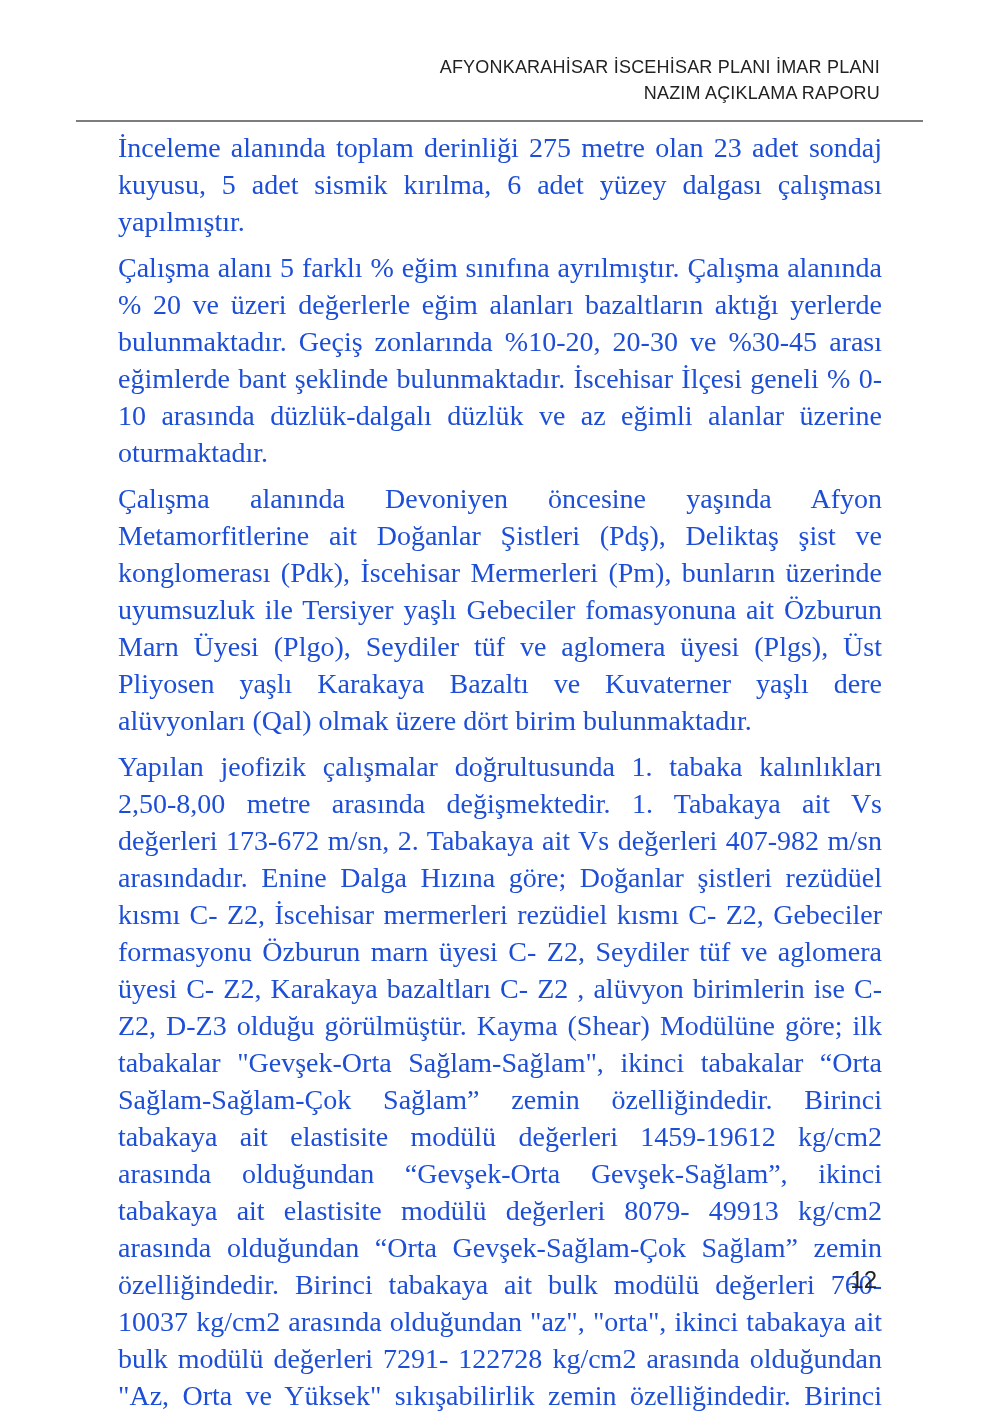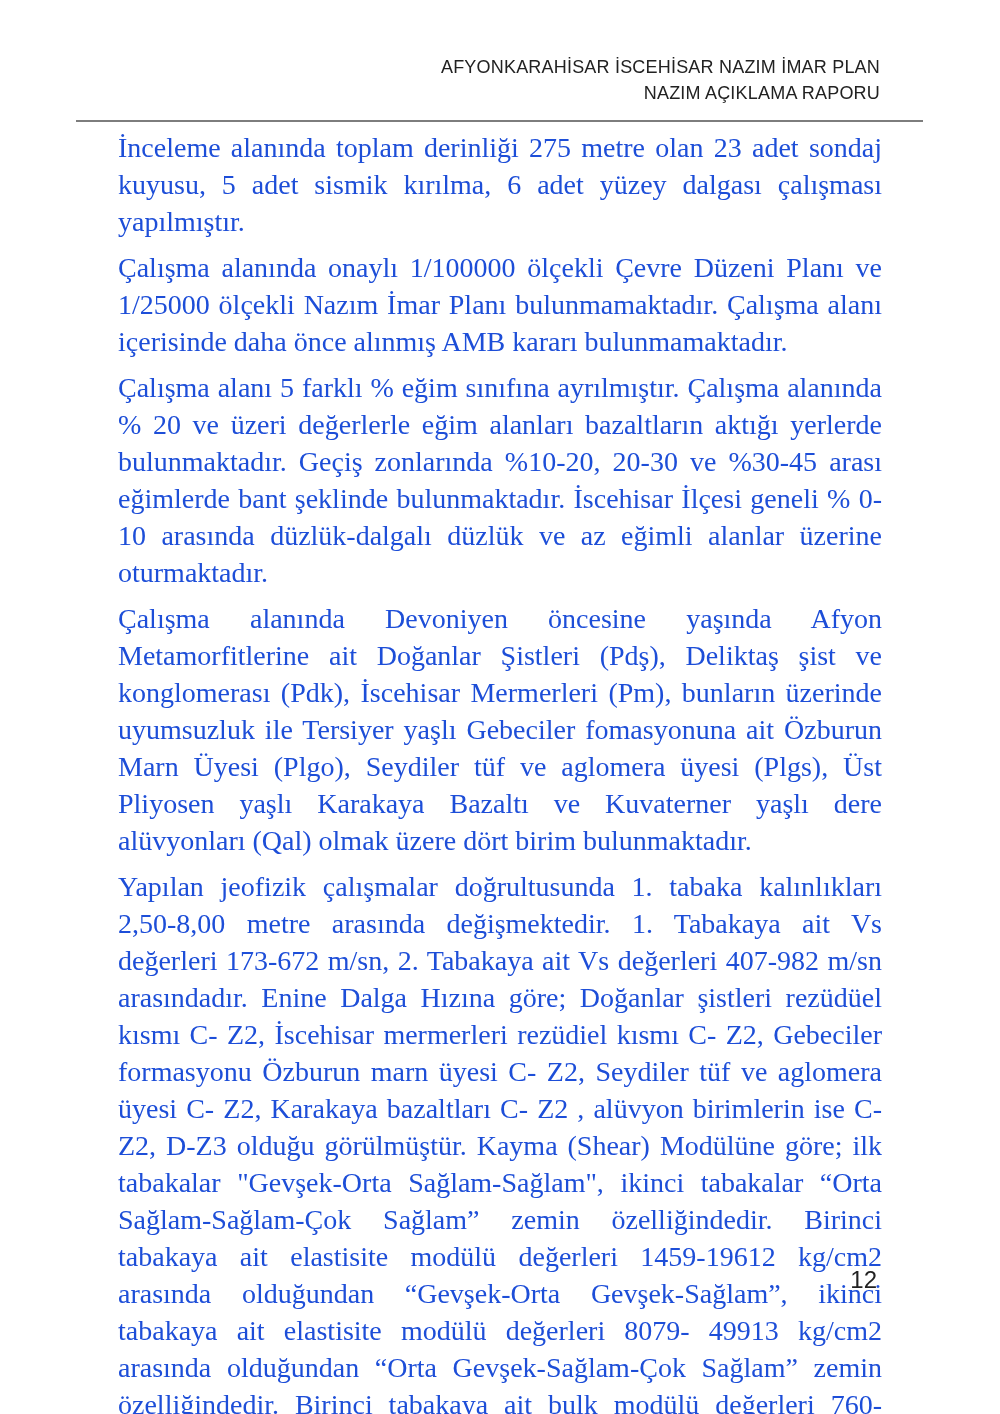--- a/index.html
+++ b/index.html
@@ -58,29 +58,28 @@
     font-size: 24px;
     color: #222222;
   }
 </style>
 </head>
 <body>
 
 <div class="page">
 
   <div class="report-header">
-    <div>AFYONKARAHİSAR İSCEHİSAR NAZIM İMAR PLAN</div>
+    <div>AFYONKARAHİSAR İSCEHİSAR PLANI İMAR PLANI</div>
     <div>NAZIM AÇIKLAMA RAPORU</div>
   </div>
 
   <div class="header-rule"></div>
 
   <div class="doc-body">
     <p>İnceleme alanında toplam derinliği 275 metre olan 23 adet sondaj kuyusu, 5 adet sismik kırılma, 6 adet yüzey dalgası çalışması yapılmıştır.</p>
-    <p>Çalışma alanında onaylı 1/100000 ölçekli Çevre Düzeni Planı ve 1/25000 ölçekli Nazım İmar Planı bulunmamaktadır. Çalışma alanı içerisinde daha önce alınmış AMB kararı bulunmamaktadır.</p>
     <p>Çalışma alanı 5 farklı % eğim sınıfına ayrılmıştır. Çalışma alanında % 20 ve üzeri değerlerle eğim alanları bazaltların aktığı yerlerde bulunmaktadır. Geçiş zonlarında %10-20, 20-30 ve %30-45 arası eğimlerde bant şeklinde bulunmaktadır. İscehisar İlçesi geneli % 0-10 arasında düzlük-dalgalı düzlük ve az eğimli alanlar üzerine oturmaktadır.</p>
     <p>Çalışma alanında Devoniyen öncesine yaşında Afyon Metamorfitlerine ait Doğanlar Şistleri (Pdş), Deliktaş şist ve konglomerası (Pdk), İscehisar Mermerleri (Pm), bunların üzerinde uyumsuzluk ile Tersiyer yaşlı Gebeciler fomasyonuna ait Özburun Marn Üyesi (Plgo), Seydiler tüf ve aglomera üyesi (Plgs), Üst Pliyosen yaşlı Karakaya Bazaltı ve Kuvaterner yaşlı dere alüvyonları (Qal) olmak üzere dört birim bulunmaktadır.</p>
     <p>Yapılan jeofizik çalışmalar doğrultusunda 1. tabaka kalınlıkları 2,50-8,00 metre arasında değişmektedir. 1. Tabakaya ait Vs değerleri 173-672 m/sn, 2. Tabakaya ait Vs değerleri 407-982 m/sn arasındadır. Enine Dalga Hızına göre; Doğanlar şistleri rezüdüel kısmı C- Z2, İscehisar mermerleri rezüdiel kısmı C- Z2, Gebeciler formasyonu Özburun marn üyesi C- Z2, Seydiler tüf ve aglomera üyesi C- Z2, Karakaya bazaltları C- Z2 , alüvyon birimlerin ise C- Z2, D-Z3 olduğu görülmüştür. Kayma (Shear) Modülüne göre; ilk tabakalar "Gevşek-Orta Sağlam-Sağlam", ikinci tabakalar “Orta Sağlam-Sağlam-Çok Sağlam” zemin özelliğindedir. Birinci tabakaya ait elastisite modülü değerleri 1459-19612 kg/cm2 arasında olduğundan “Gevşek-Orta Gevşek-Sağlam”, ikinci tabakaya ait elastisite modülü değerleri 8079- 49913 kg/cm2 arasında olduğundan “Orta Gevşek-Sağlam-Çok Sağlam” zemin özelliğindedir. Birinci tabakaya ait bulk modülü değerleri 760-10037 kg/cm2 arasında olduğundan "az", "orta", ikinci tabakaya ait bulk modülü değerleri 7291- 122728 kg/cm2 arasında olduğundan "Az, Orta ve Yüksek" sıkışabilirlik zemin özelliğindedir. Birinci tabakaya ait poisson oranı değerleri 0,03-0,41 arasında olduğundan "Gevşek", "Katı" ve "Sıkı Katı", ikinci tabakaya ait poisson oranı değerleri 0,02-0,38 arasında olduğundan " Gevşek" “ Sıkı Katı” ve "Sağlam Kaya" özelliğindedir. Birinci tabakaya ait Vp dalga hızı değerleri 305-1070 m/sn arasında olduğundan “Çok Kolay”, ikinci tabakaya ait Vp dalga hızı değerleri 839-2599 m/sn arasında</p>
   </div>
 
   <div class="page-number">12</div>
 
 </div>
 
 </body></html>

